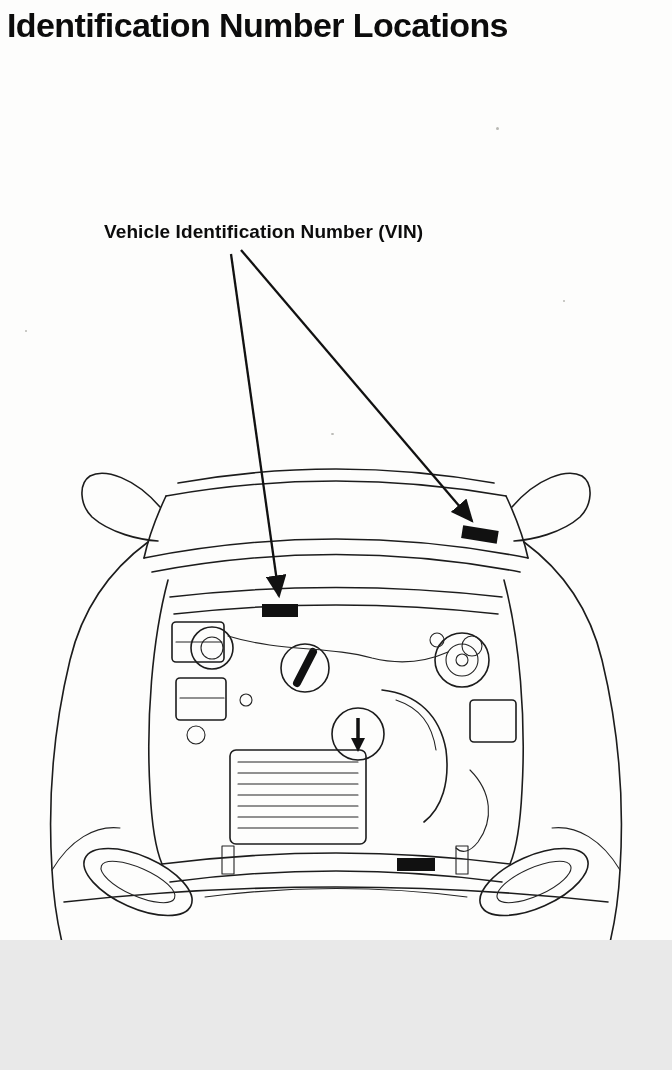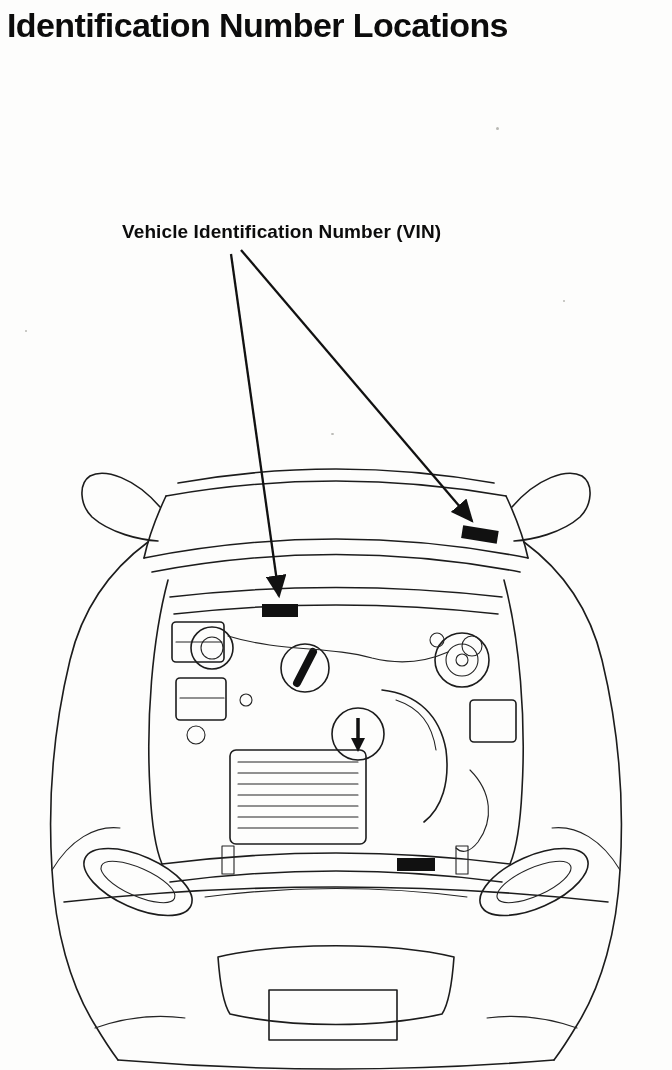--- a/index.html
+++ b/index.html
@@ -1,31 +1,31 @@
 <!DOCTYPE html>
 <html><head>
 <meta charset="utf-8">
 <style>
   html,body{margin:0;padding:0;background:#e9e9e9;}
   .page{
     position:relative;
-    width:672px;height:1070px;
+    width:672px;height:940px;
     margin:0 auto;
     background:#fdfdfc;
     overflow:hidden;
     font-family:"Liberation Sans", sans-serif;
     color:#101010;
   }
   .page-title{
     position:absolute;left:7px;top:6px;
     font-size:34px;font-weight:bold;letter-spacing:-0.6px;
     color:#0c0c0c;white-space:nowrap;
   }
   .vin-label{
-    position:absolute;left:122px;top:221px;
+    position:absolute;left:104px;top:221px;
     font-size:19px;font-weight:bold;letter-spacing:0.1px;
     color:#0c0c0c;white-space:nowrap;
   }
   svg.diagram{position:absolute;left:0;top:0;}
   .ln{stroke:#1c1c1c;fill:none;stroke-width:1.6;stroke-linecap:round;stroke-linejoin:round;}
   .ln-thin{stroke:#242424;fill:none;stroke-width:1.1;stroke-linecap:round;stroke-linejoin:round;}
   .ink{fill:#111;stroke:none;}
   .arrow{stroke:#111;fill:none;stroke-width:2.3;}
   .speck{position:absolute;background:#b9b9b4;border-radius:50%;}
 </style>

